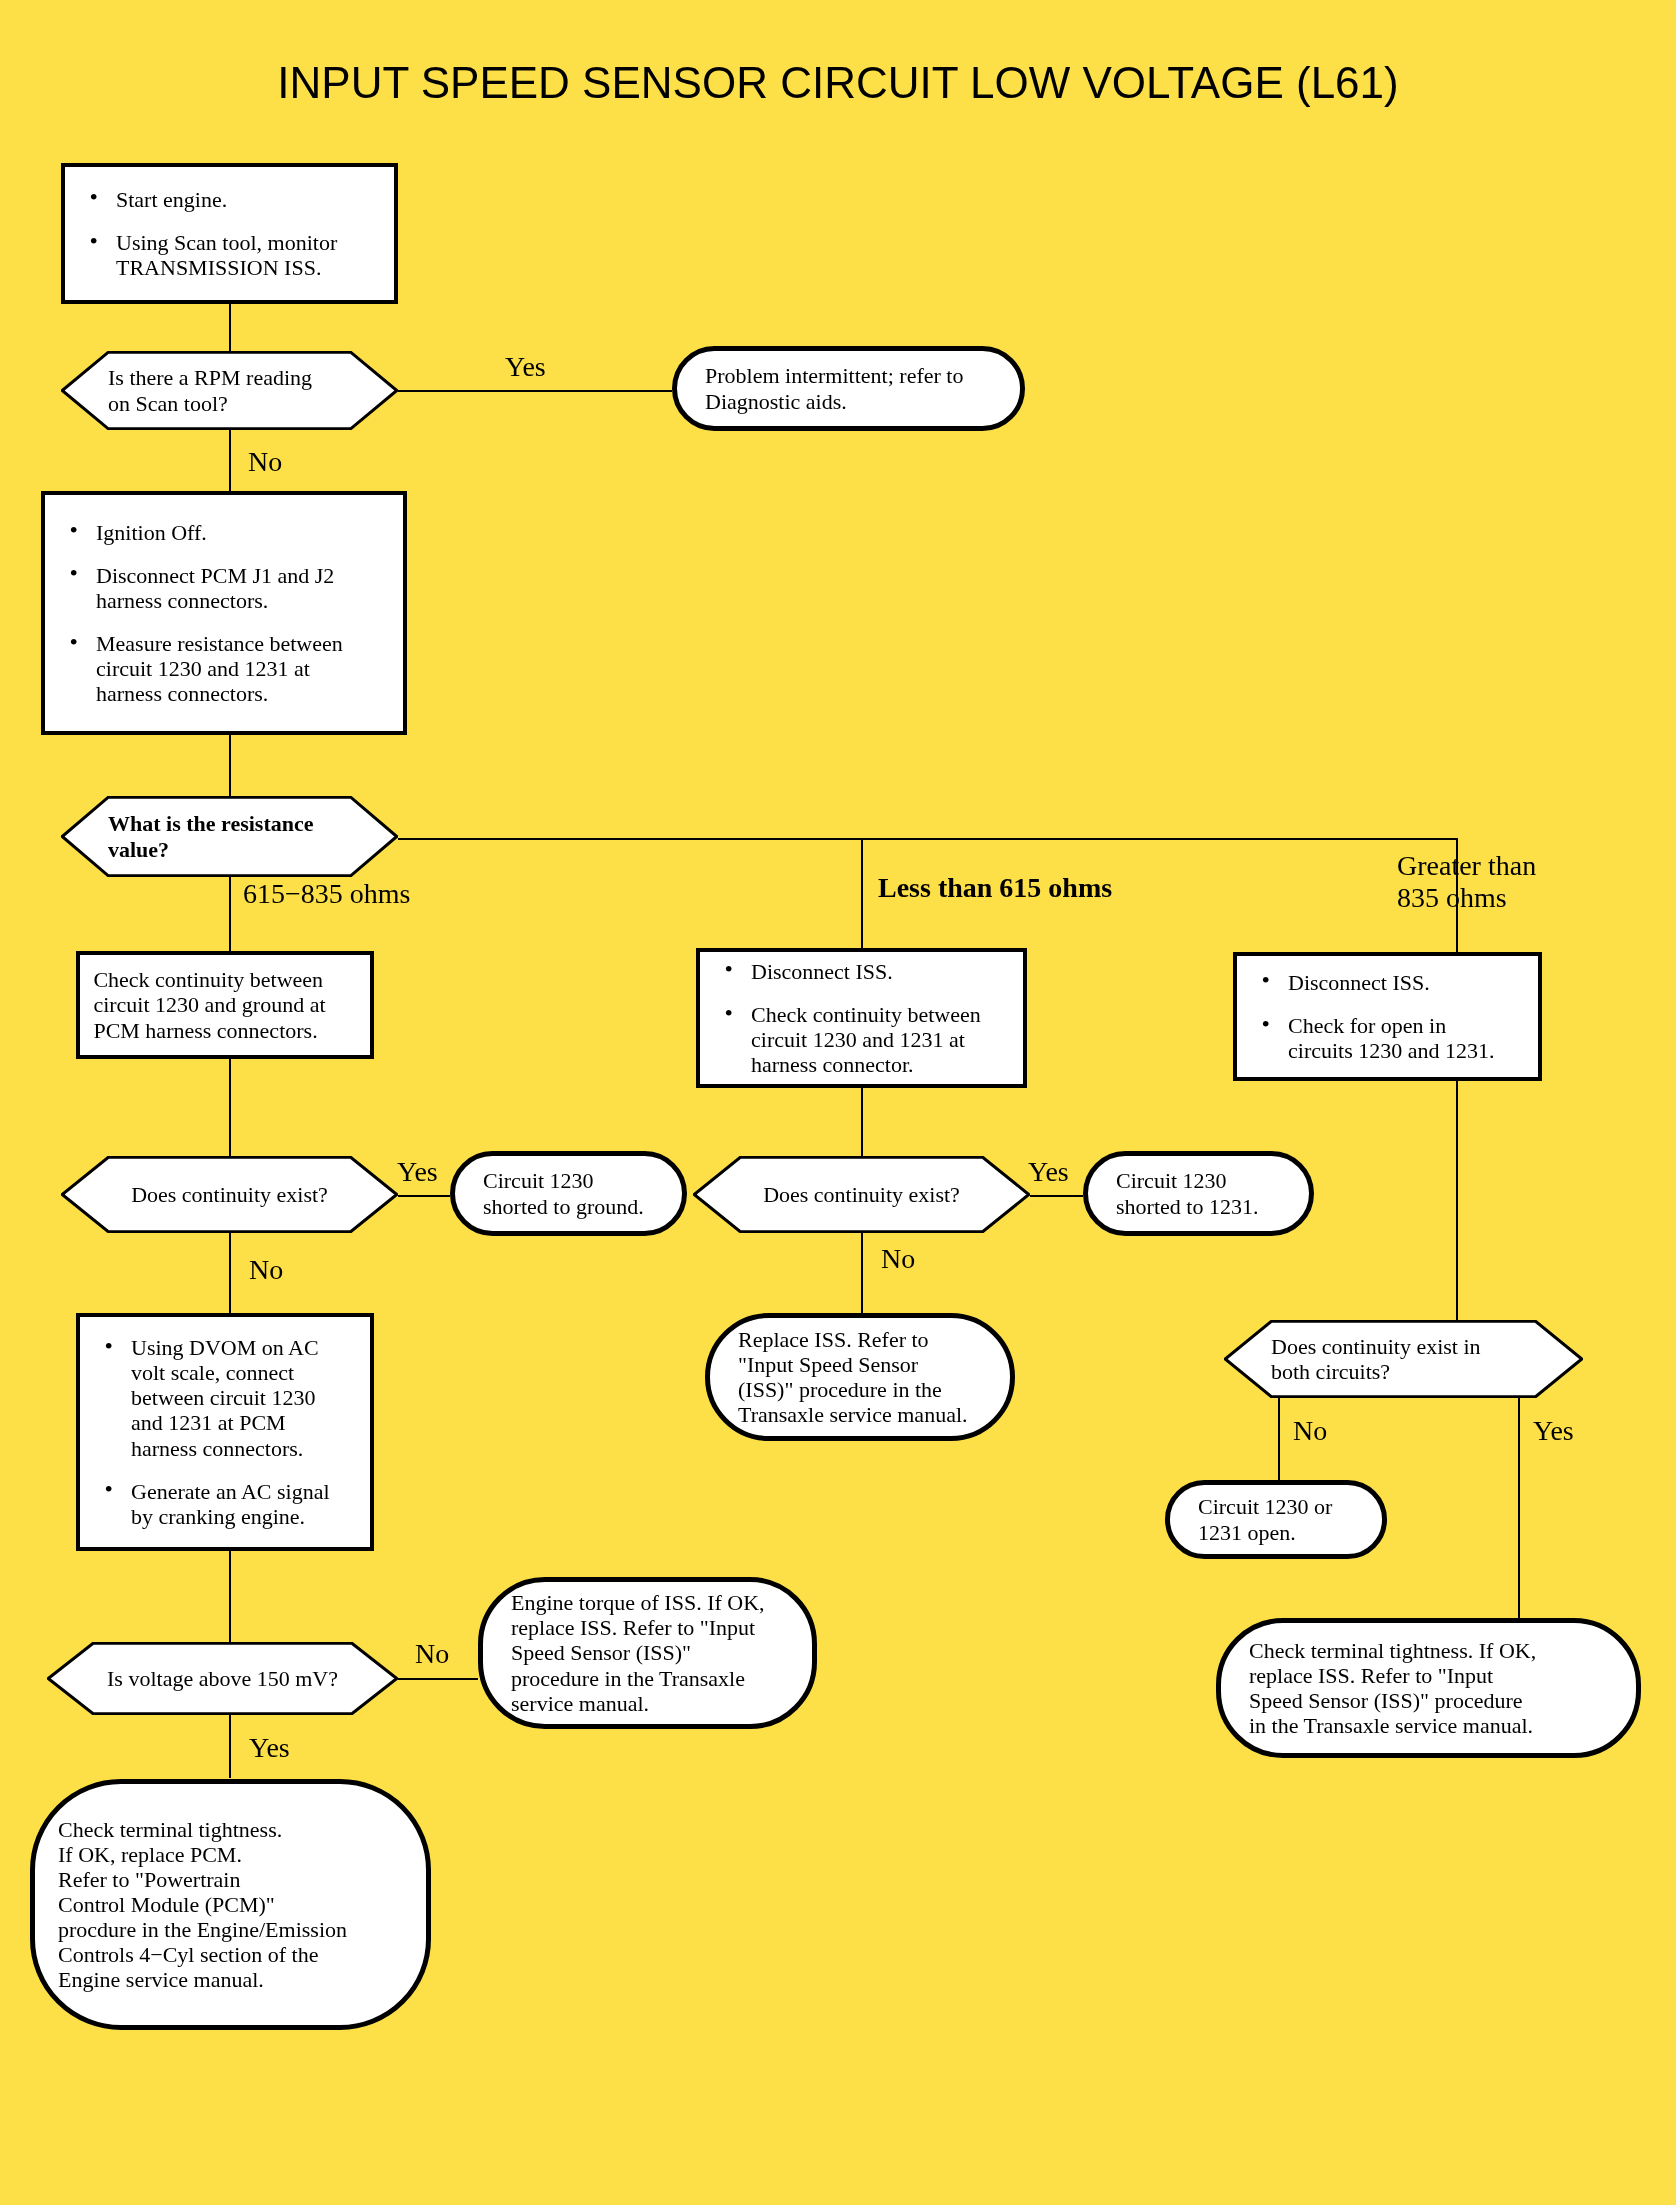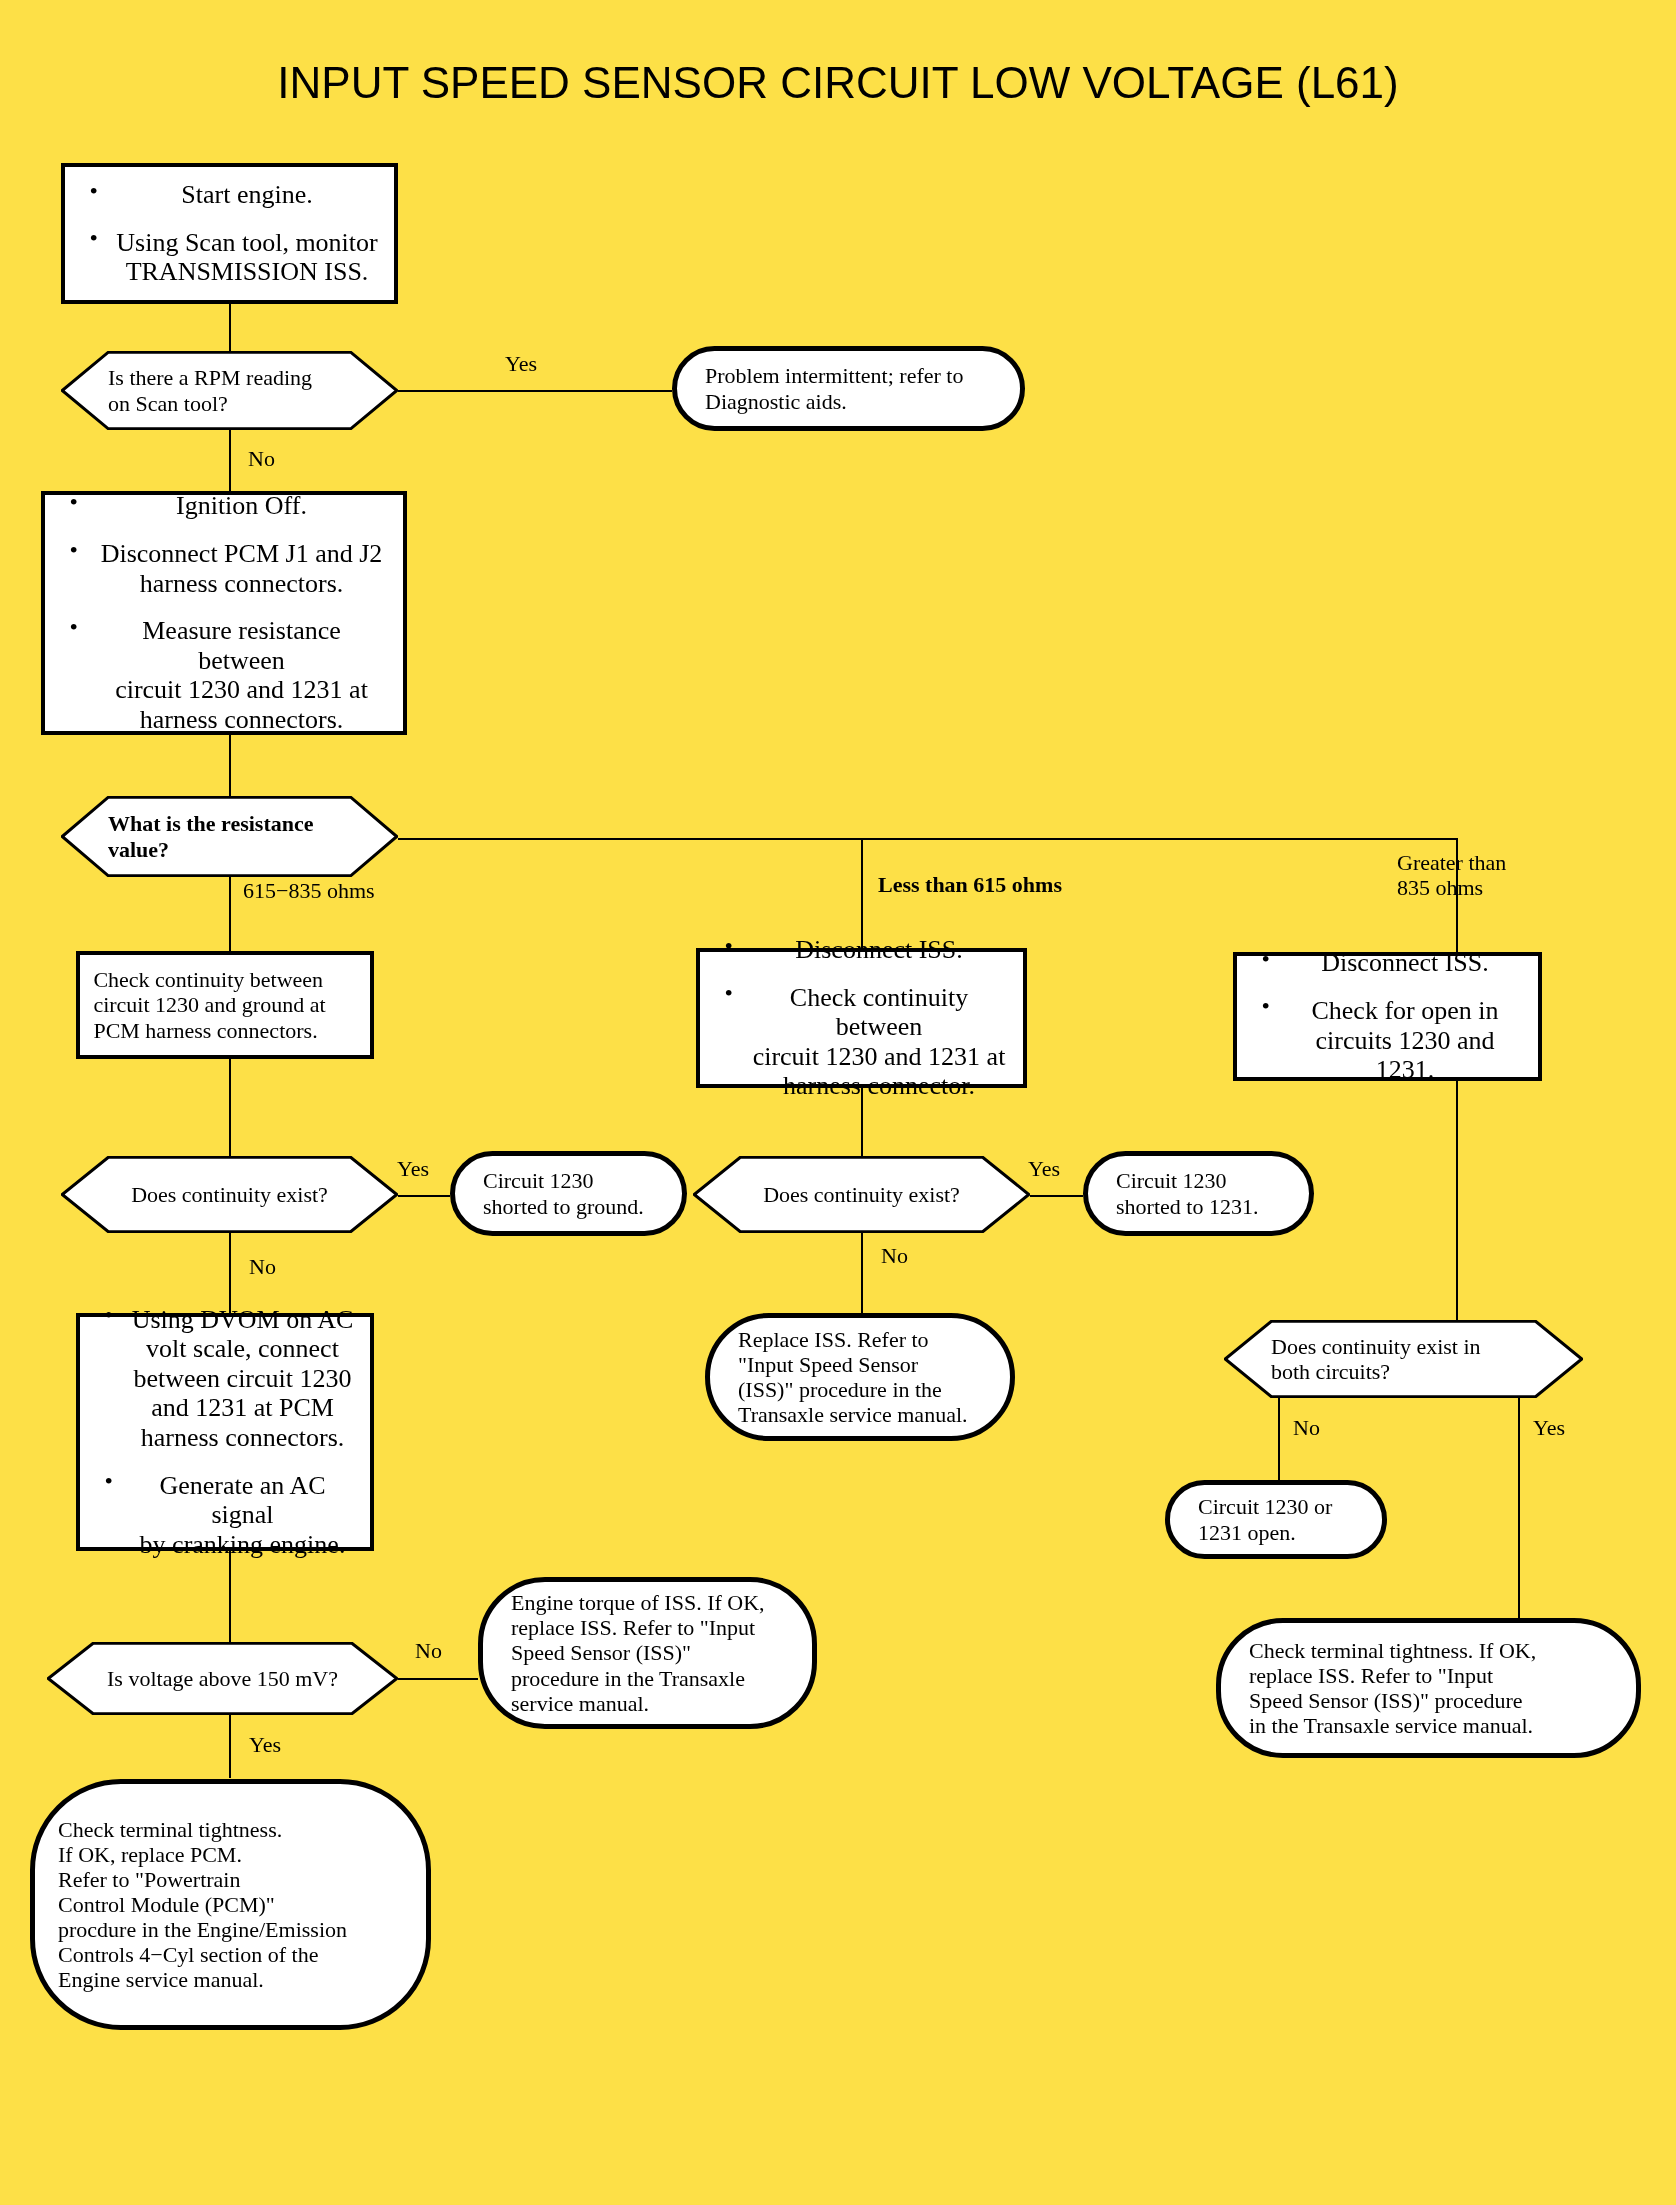--- a/index.html
+++ b/index.html
@@ -65,23 +65,22 @@
   ul.bullets {
     list-style: none;
     margin: 0;
     padding: 0;
     width: 100%;
   }
   ul.bullets li {
     position: relative;
     padding-left: 35px;
     margin: 0 0 18px 0;
-    font-size: 26px;
-    line-height: 1.14;
-    text-align: center;
+    font-size: 22px;
+    line-height: 1.14;
   }
   ul.bullets li:last-child { margin-bottom: 0; }
   ul.bullets li::before {
     content: "\2022";
     position: absolute;
     left: 8.5px;
     top: -2.4px;
     font-size: 24px;
     line-height: 1.14;
   }
@@ -121,21 +120,21 @@
   
   .conn {
     position: absolute;
     background: #000000;
   }
   .conn.v { width: 1.8px; }
   .conn.h { height: 1.8px; }
   
   .edge-label {
     position: absolute;
-    font-size: 22px;
+    font-size: 28px;
     line-height: 1.14;
     white-space: pre-line;
     color: #000000;
   }
 </style>
 </head>
 <body>
 
 <div id="page">
 

